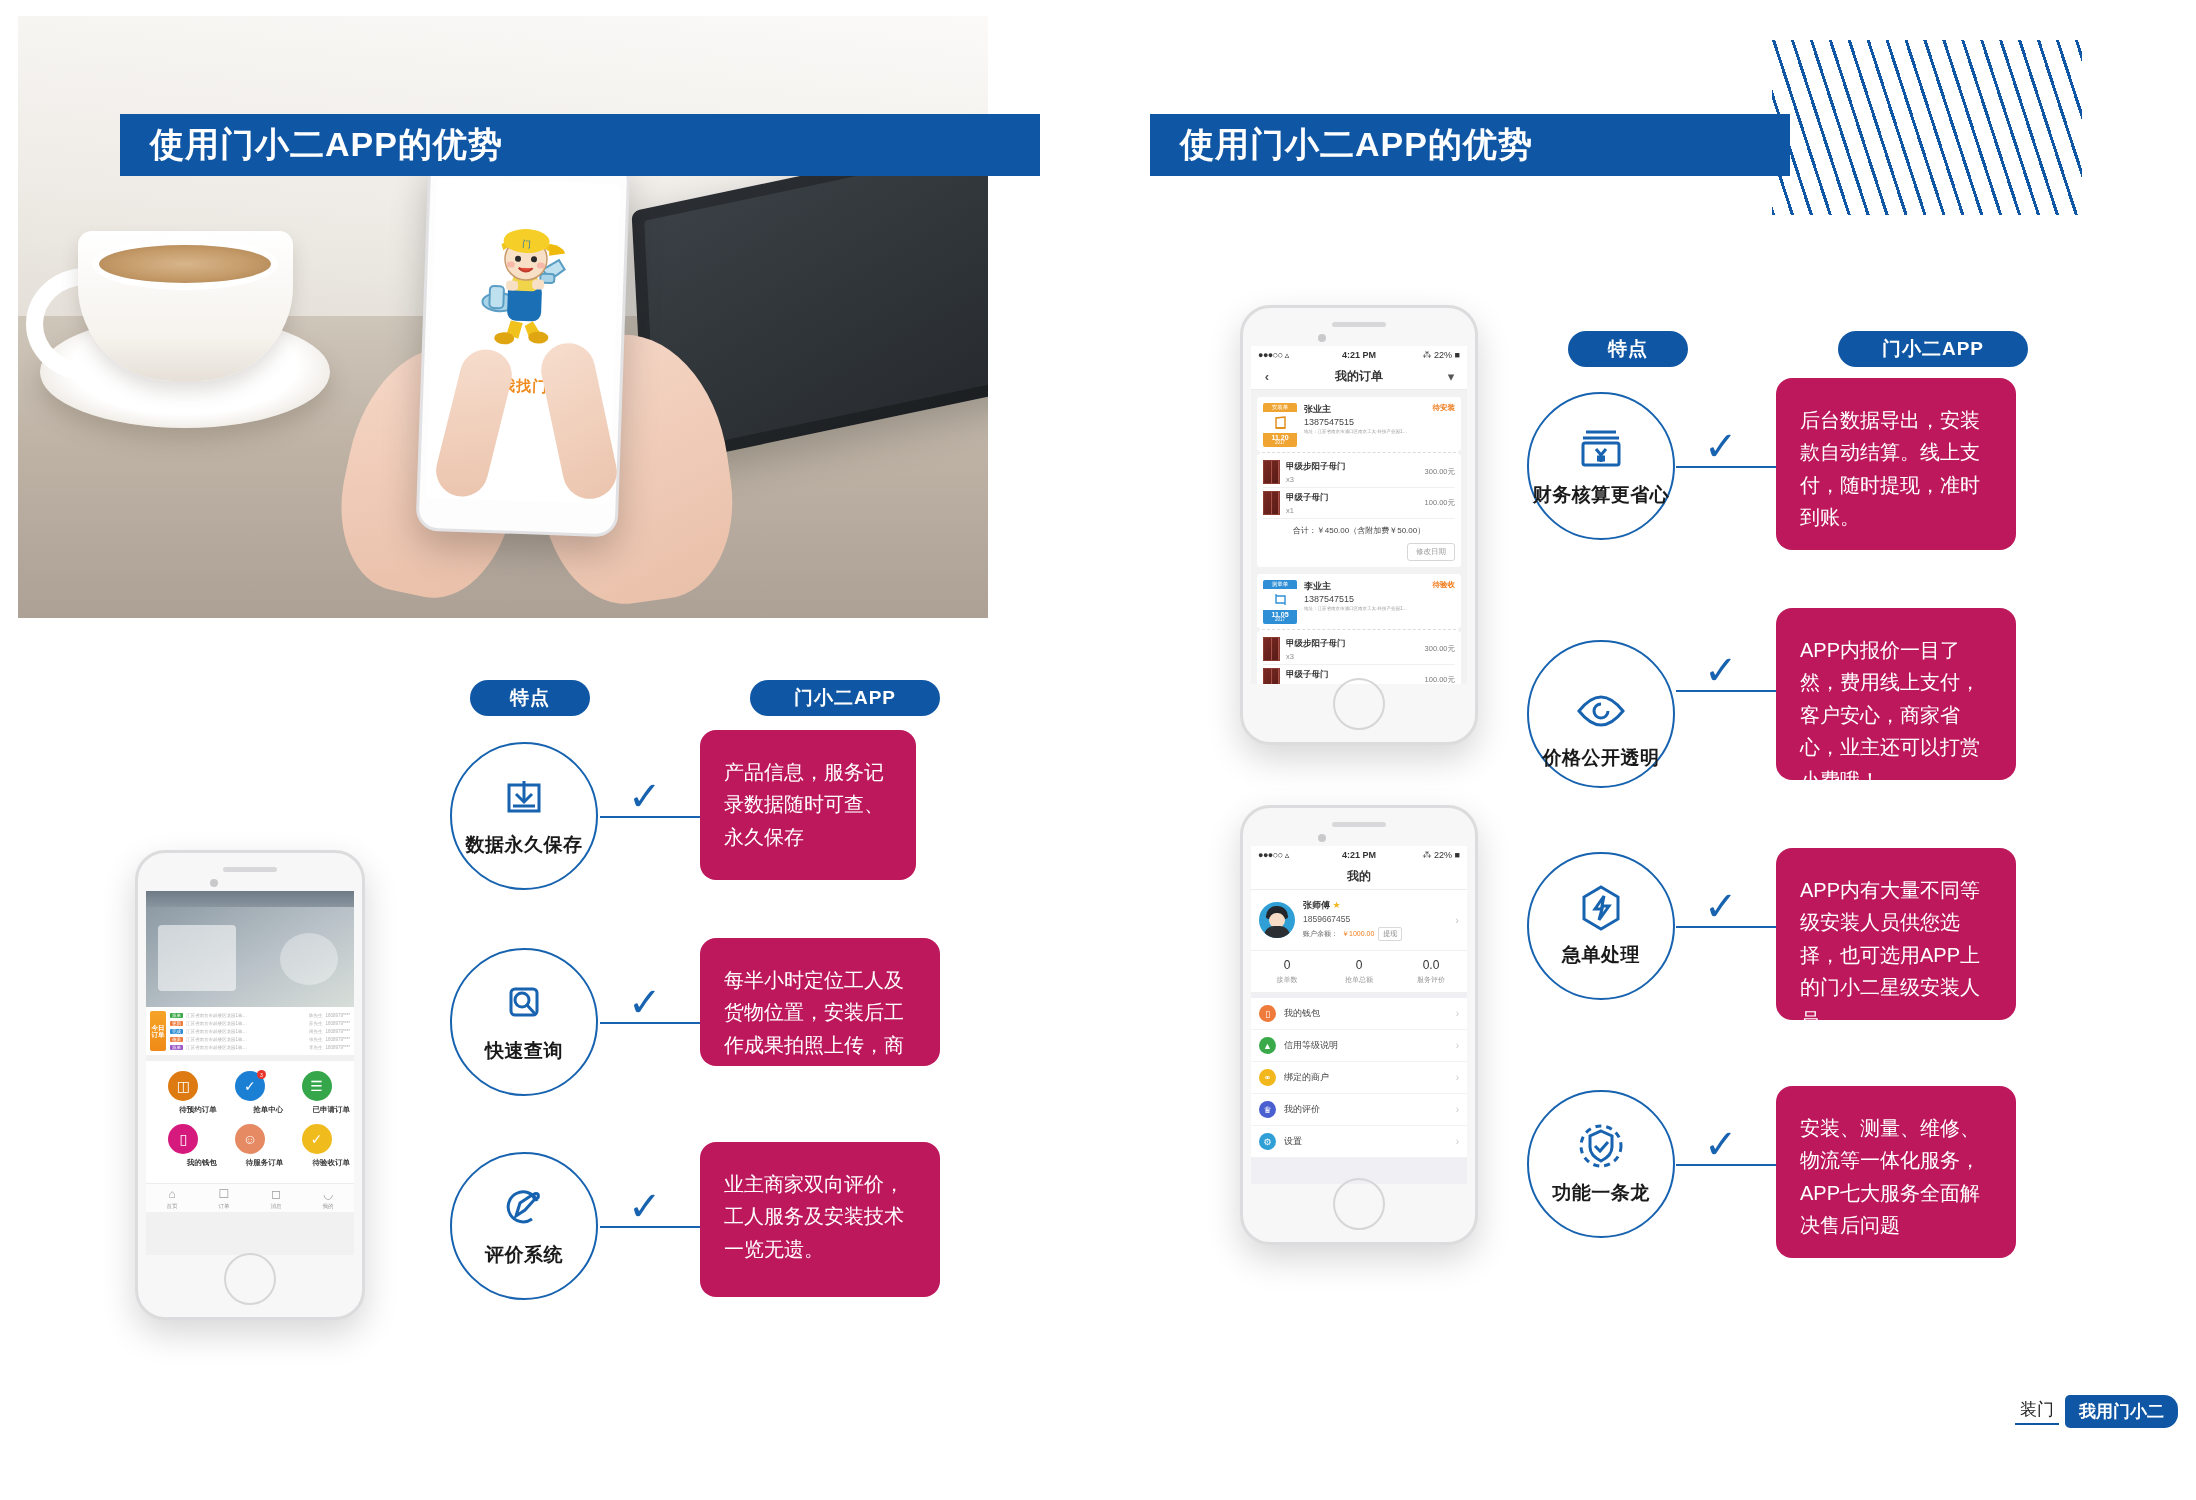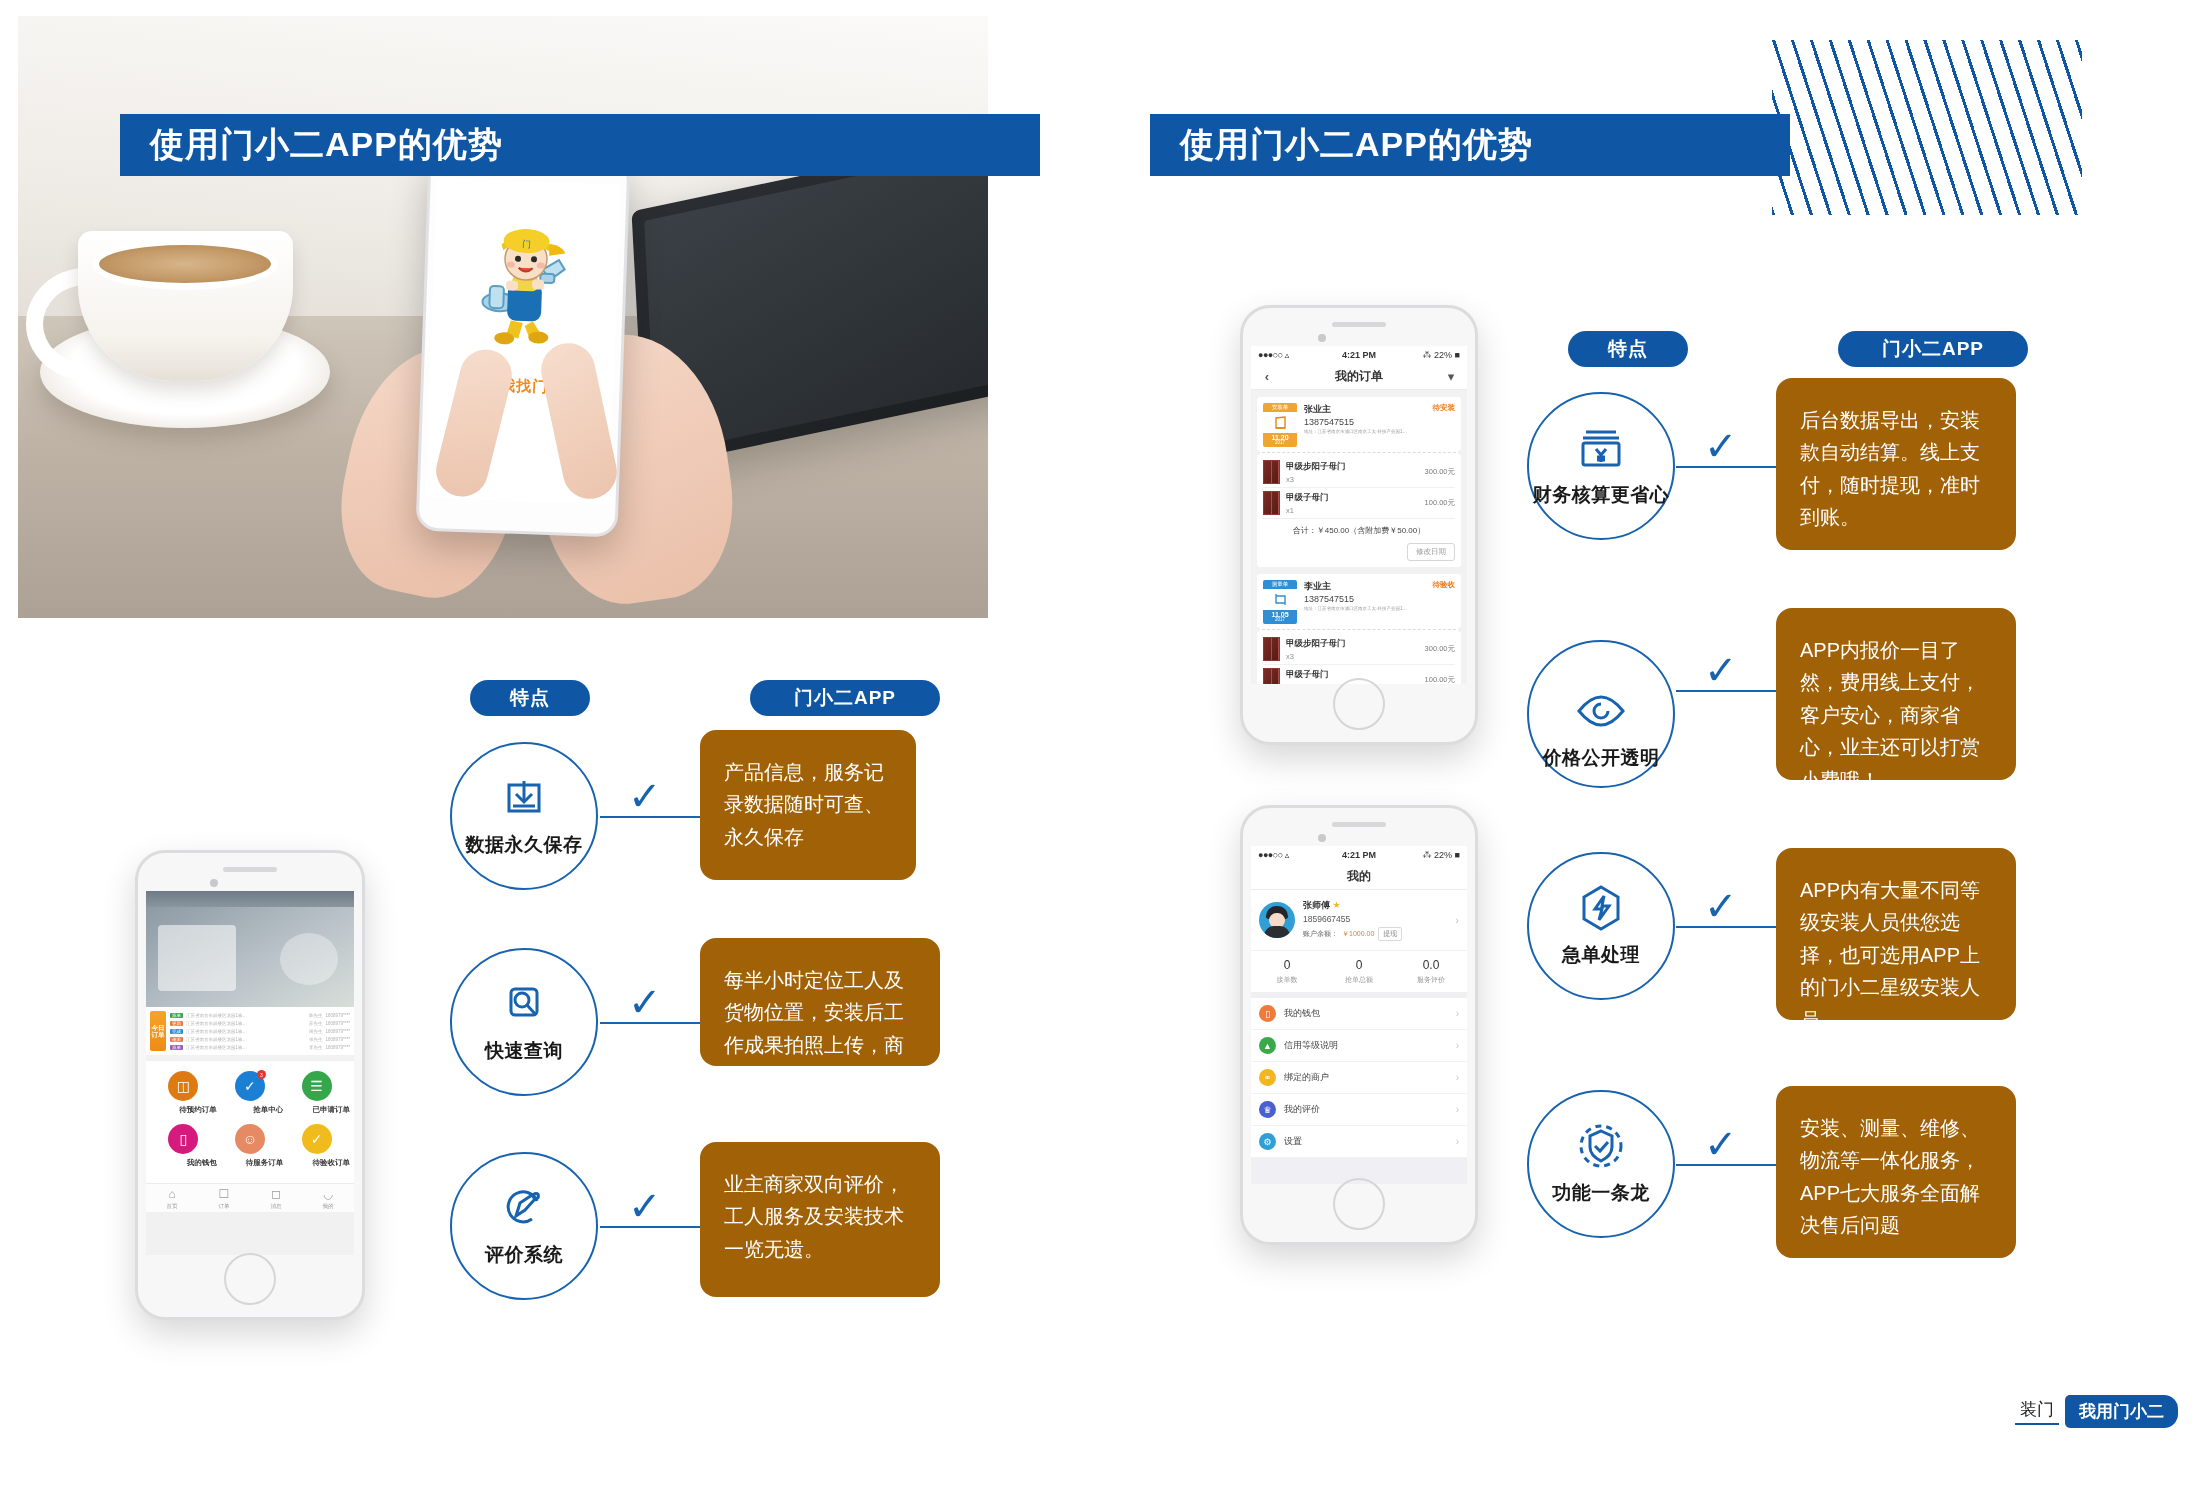--- a/index.html
+++ b/index.html
@@ -64,21 +64,21 @@
   
   .pill{background:#0f57a4;color:#fff;border-radius:22px;height:36px;
         display:flex;align-items:center;justify-content:center;font-size:19px;
         font-weight:bold;letter-spacing:1px;}
   .circle{width:148px;height:148px;border-radius:50%;border:2px solid #1763b0;
         box-sizing:border-box;display:flex;flex-direction:column;align-items:center;
         justify-content:flex-start;background:#fff;}
   .circle .ic{margin-top:26px;height:56px;display:flex;align-items:center;}
   .circle .cl{margin-top:6px;font-size:19px;font-weight:bold;color:#1a1a1a;
         letter-spacing:.5px;white-space:nowrap;}
-  .box{background:#a16207;border-radius:16px;color:#fff;font-size:20px;
+  .box{background:#be185d;border-radius:16px;color:#fff;font-size:20px;
         line-height:1.62;padding:26px 24px;box-sizing:border-box;}
   .conn{height:2px;background:#1763b0;}
   .tick{position:absolute;color:#1763b0;font-size:40px;line-height:1;
         font-family:"DejaVu Sans",sans-serif;}
 
   
   .mock{background:#f7f7f7;border:3px solid #dcdcde;border-radius:30px;
         box-shadow:0 14px 34px rgba(0,0,0,.16);box-sizing:border-box;position:absolute;}
   .mock .notchbar{position:absolute;left:50%;transform:translateX(-50%);top:14px;
         width:54px;height:5px;border-radius:3px;background:#d8d8da;}

